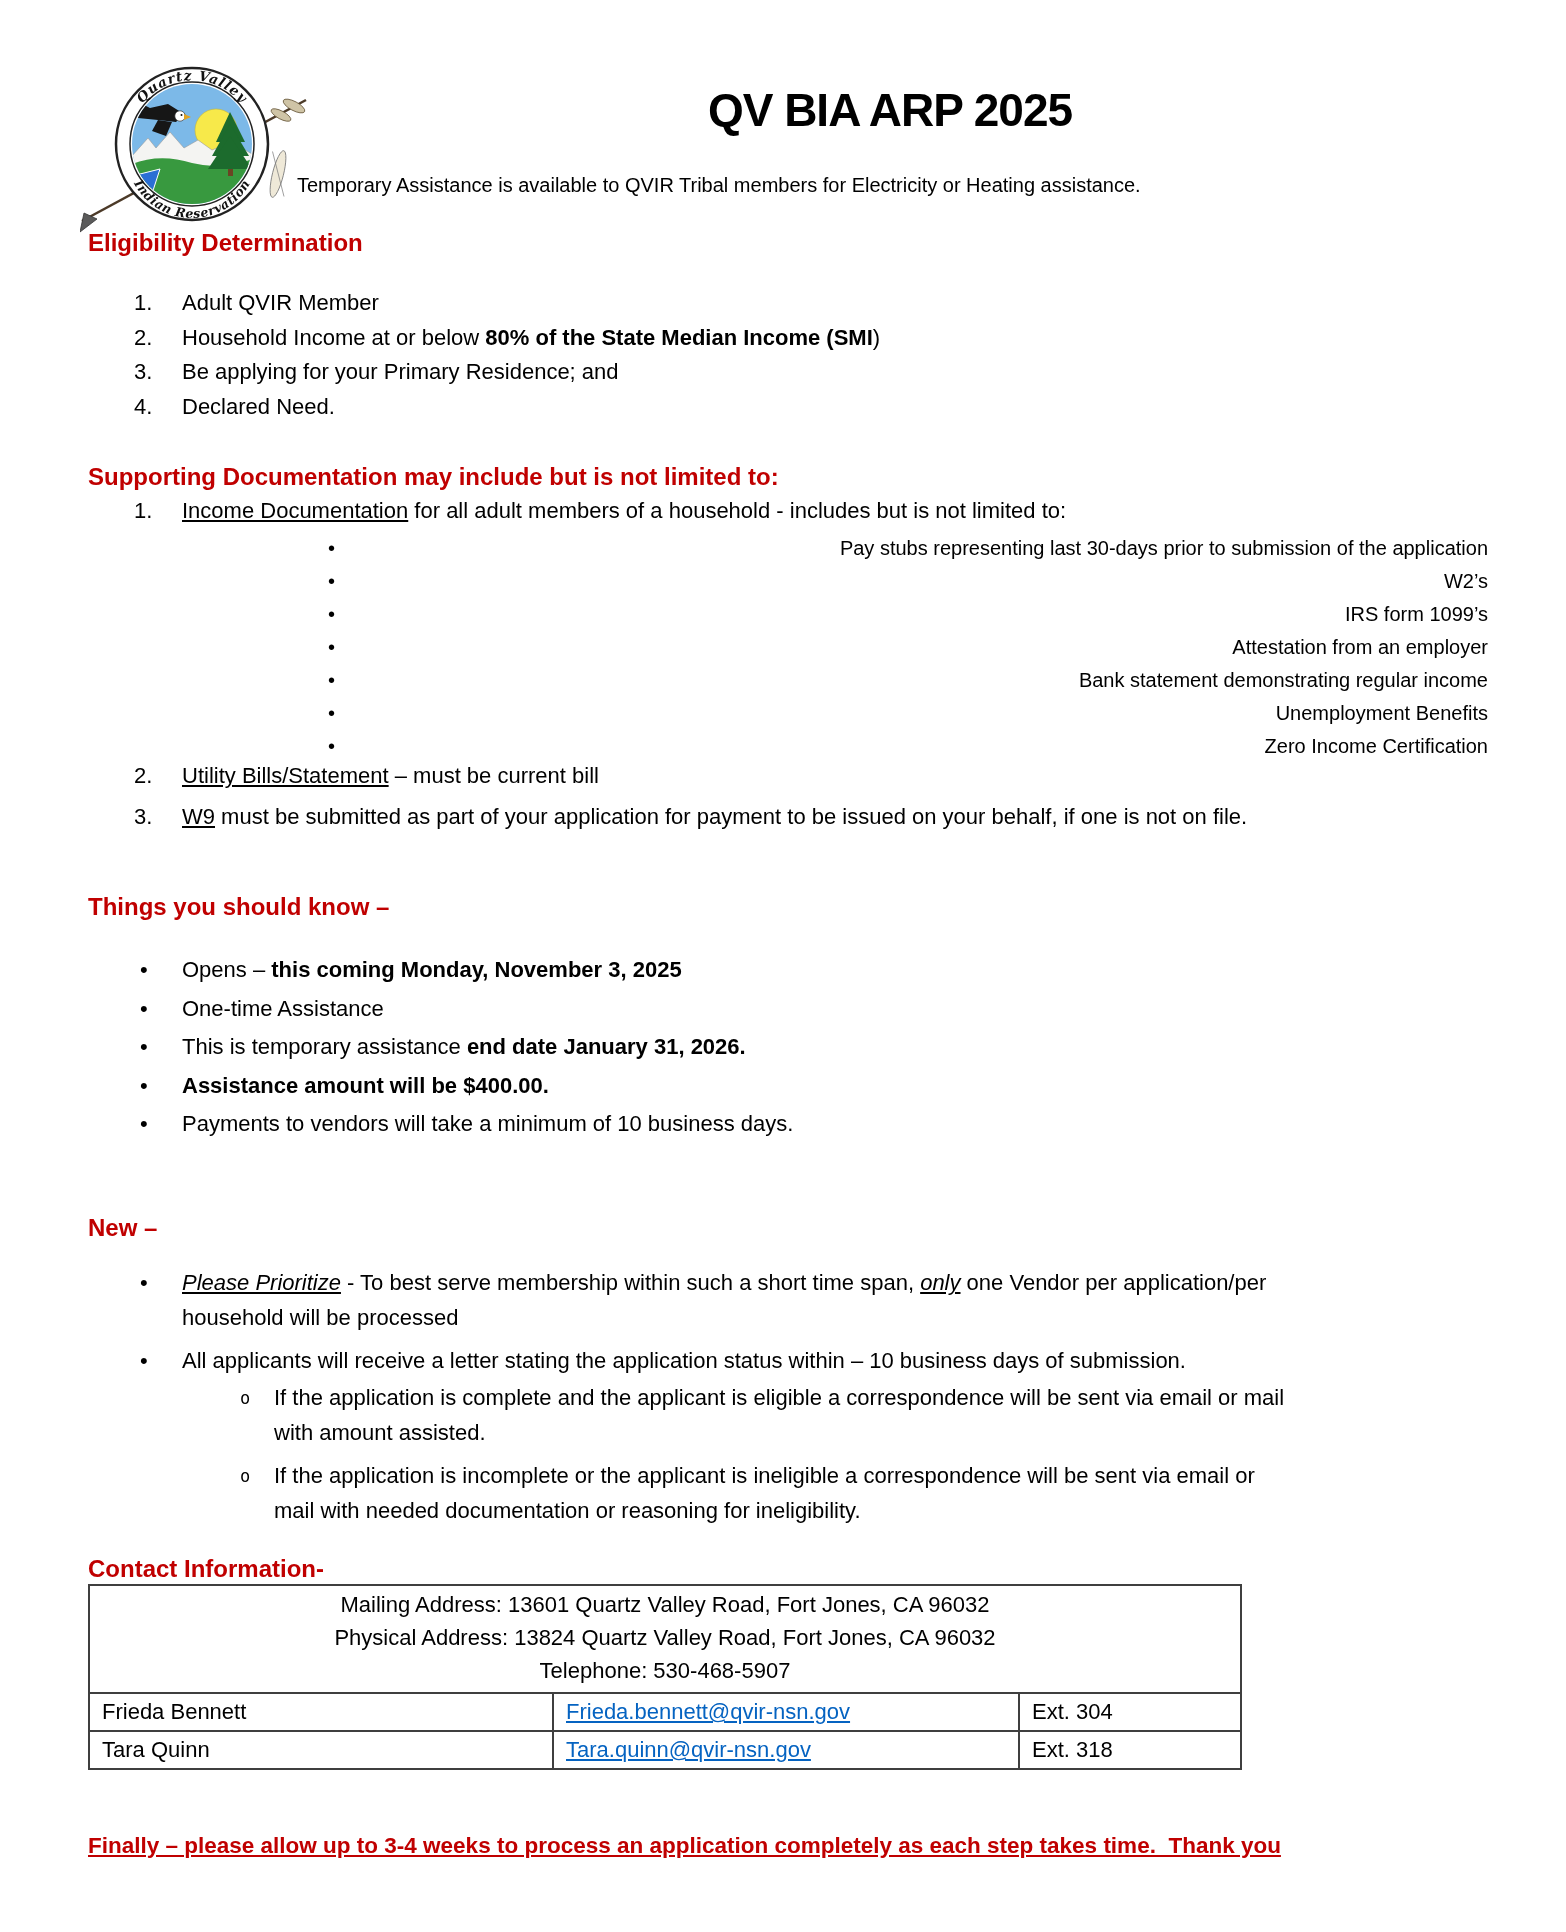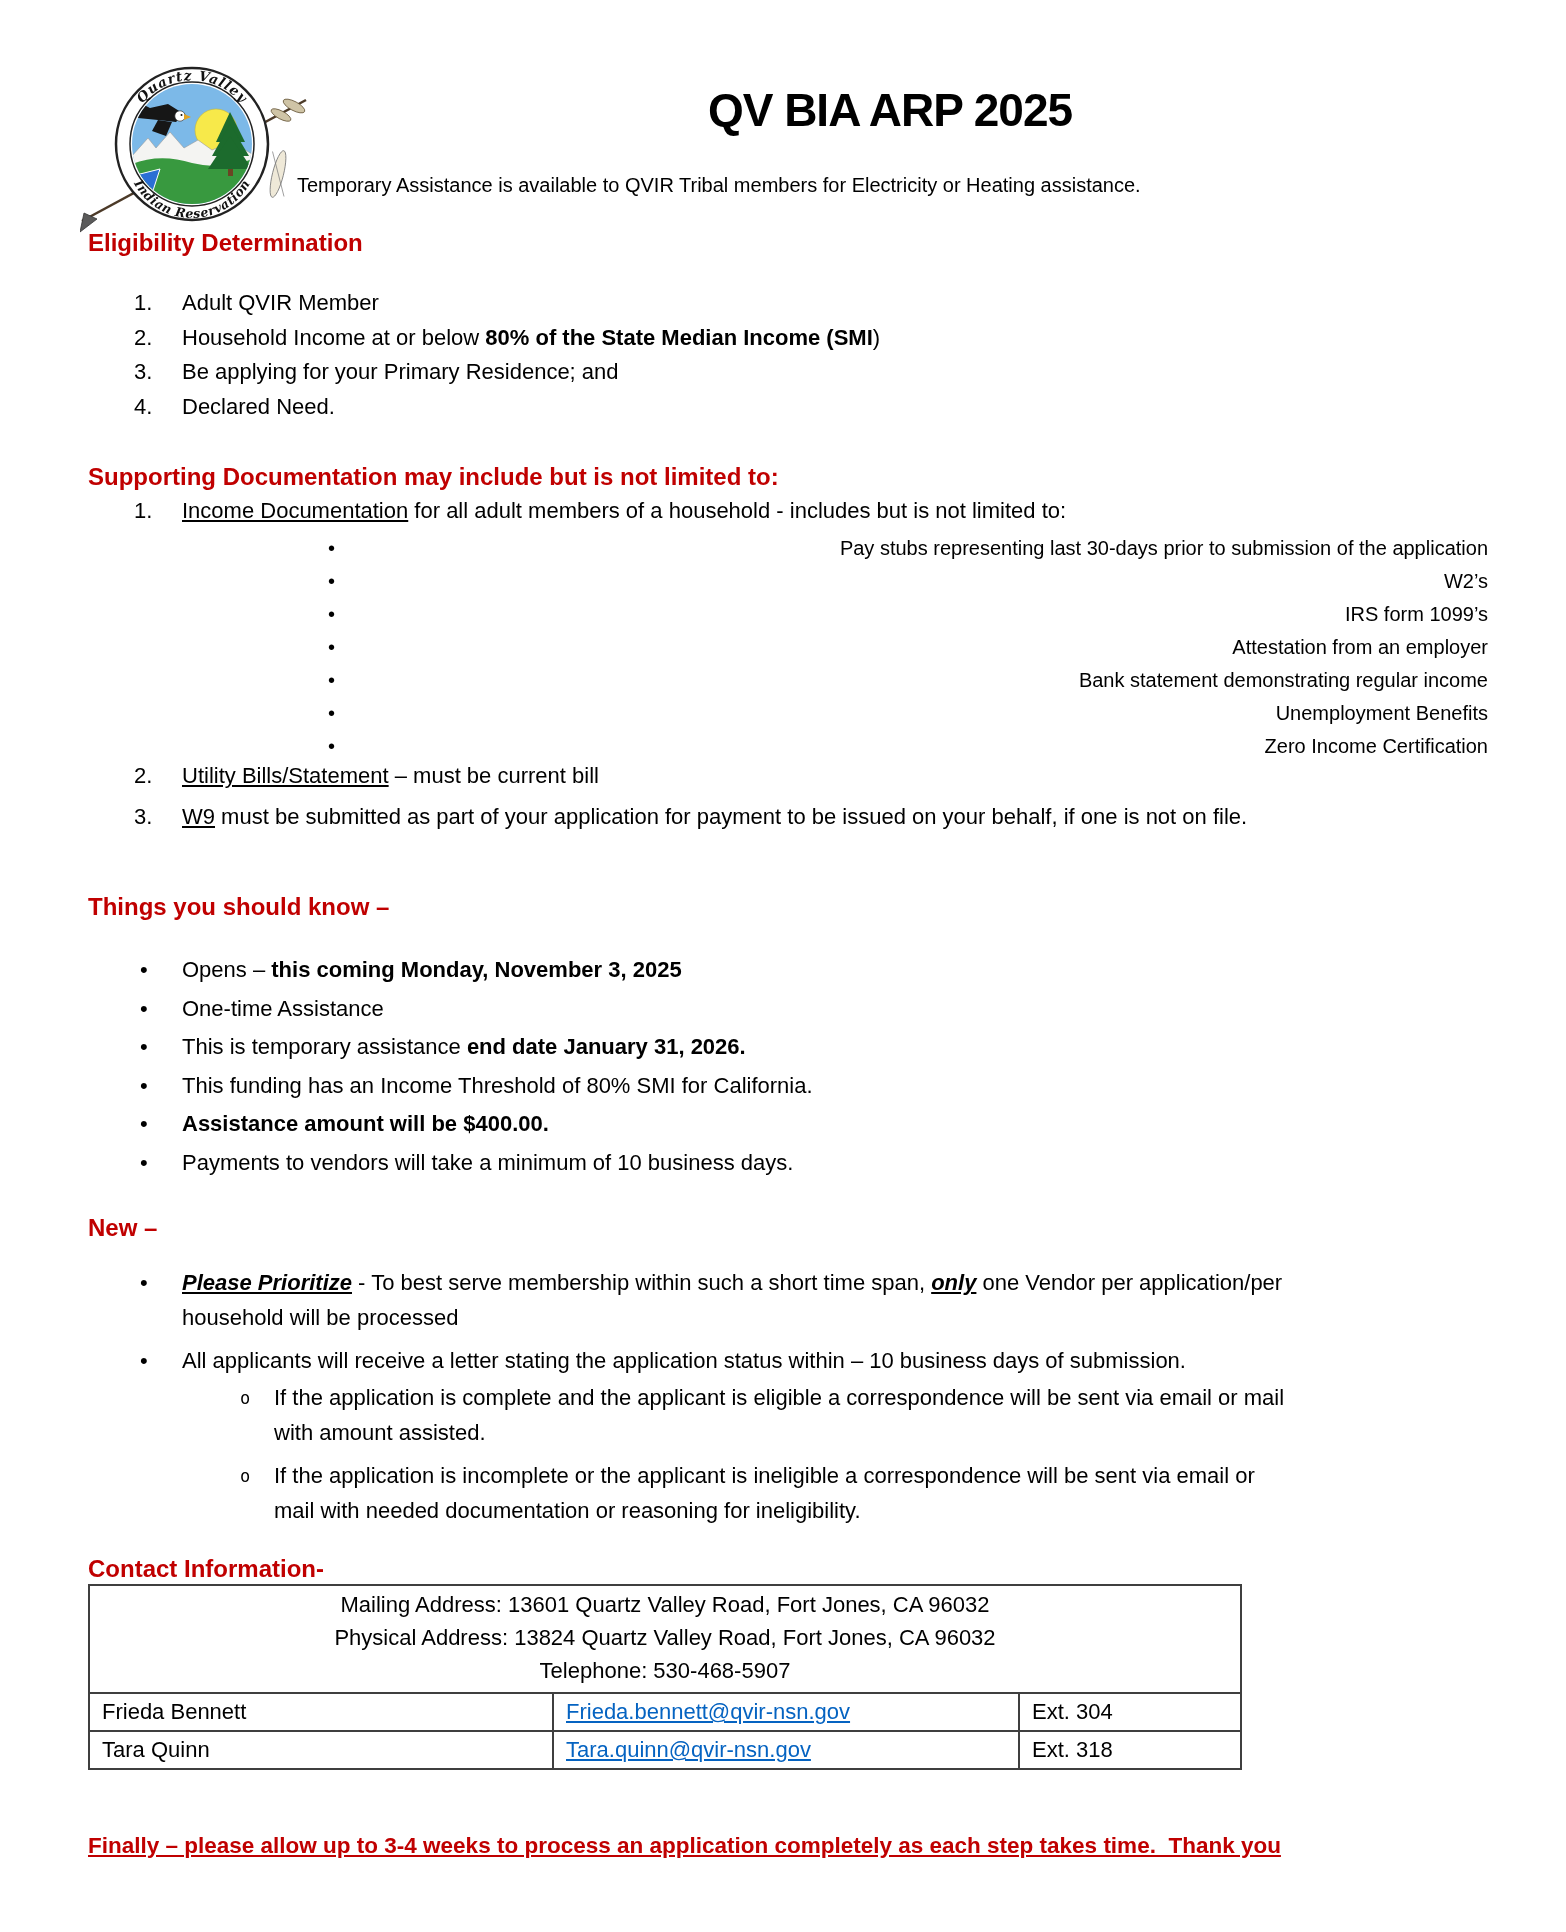--- a/index.html
+++ b/index.html
@@ -46,21 +46,21 @@
   .bigdots > li::before { content:"\2022"; position:absolute; left:52px; }
 
   .newlist { margin-top:22px; line-height:35px; }
   .newlist > li { margin-bottom:8px; }
   .olist { list-style:none; margin:2px 0 0 0; padding:0; font-weight:normal; }
   .olist > li { position:relative; padding-left:92px; margin-bottom:8px; }
   .olist > li::before { content:"o"; position:absolute; left:58px; top:1px;
                         font-family:"DejaVu Sans Mono", monospace; font-size:17px; }
 
   .u   { text-decoration:underline; }
-  .biu { font-weight:bold; font-style:italic; text-decoration:underline; }
+  .biu { font-weight:normal; font-style:italic; text-decoration:underline; }
 
   
   .ctable { border-collapse:collapse; table-layout:fixed; width:1152px; margin-top:2px;
             font-size:22px; }
   .ctable td { border:2px solid #3f3f3f; padding:0 12px; vertical-align:middle; }
   .ctable .info { height:104px; vertical-align:top; padding-top:2px;text-align:center; }
   .ctable .info div { line-height:33px; }
   .ctable .prow td { height:36px; }
   .email { color:#0563C1; text-decoration:underline; cursor:pointer; }
 
@@ -161,21 +161,20 @@
       </li>
     </ol>
   </section>
 
   <section class="sec" id="sec-things">
     <h2 class="rh">Things you should know –</h2>
     <ul class="bigdots">
       <li><span>Opens – </span><b>this coming Monday, November 3, 2025</b><span></span></li>
       <li><span>One-time Assistance</span><b></b><span></span></li>
       <li><span>This is temporary assistance </span><b>end date January 31, 2026.</b><span></span></li>
-      <li><span>This funding has an Income Threshold of 80% SMI for California.</span><b></b><span></span></li>
       <li><span></span><b>Assistance amount will be $400.00.</b><span></span></li>
       <li><span>Payments to vendors will take a minimum of 10 business days.</span><b></b><span></span></li>
     </ul>
   </section>
 
   <section class="sec" id="sec-new">
     <h2 class="rh">New –</h2>
     <ul class="bigdots newlist">
       <li>
         <span class="biu">Please Prioritize</span><span> - To best serve membership within such a short time span, </span><span class="biu">only</span><span> one Vendor per application/per</span>

